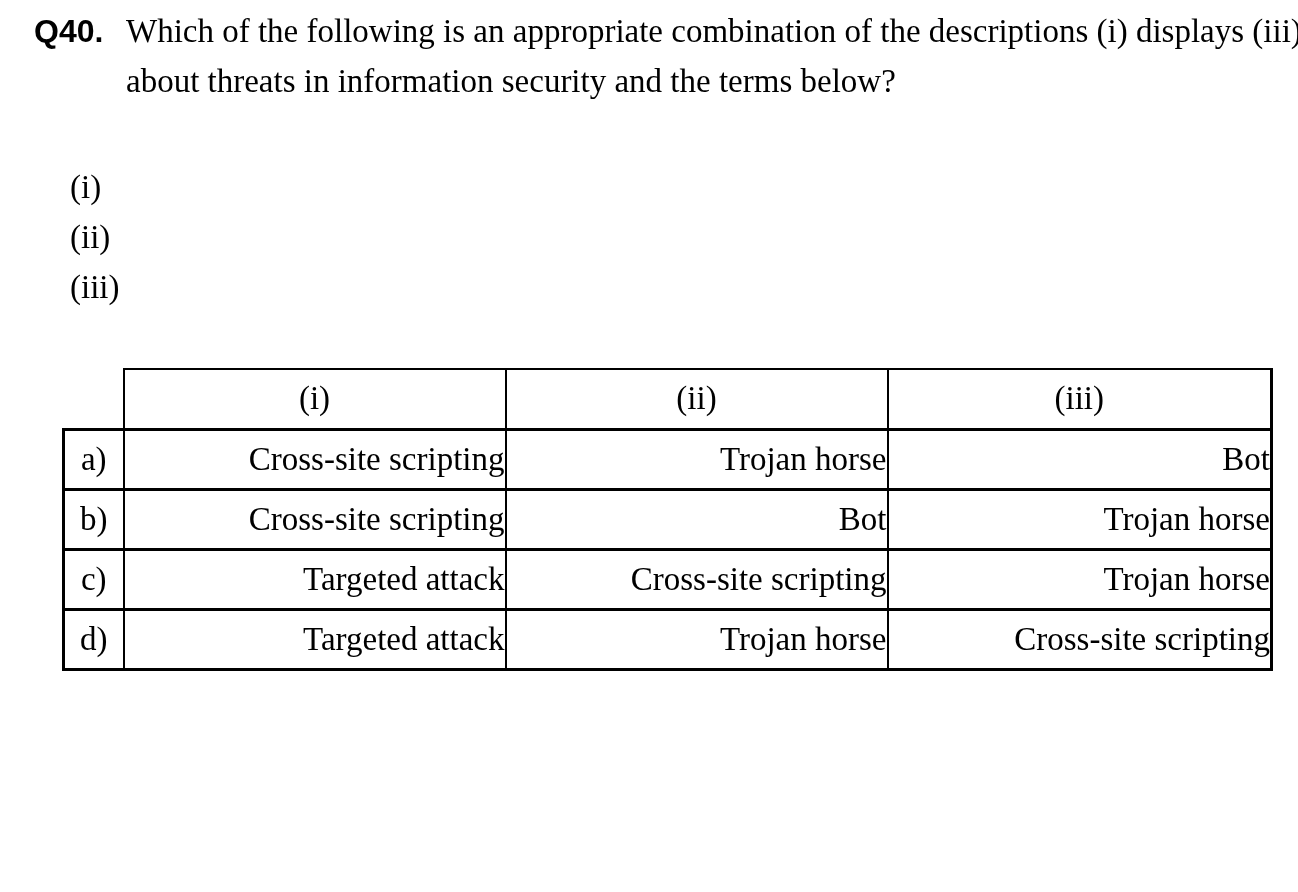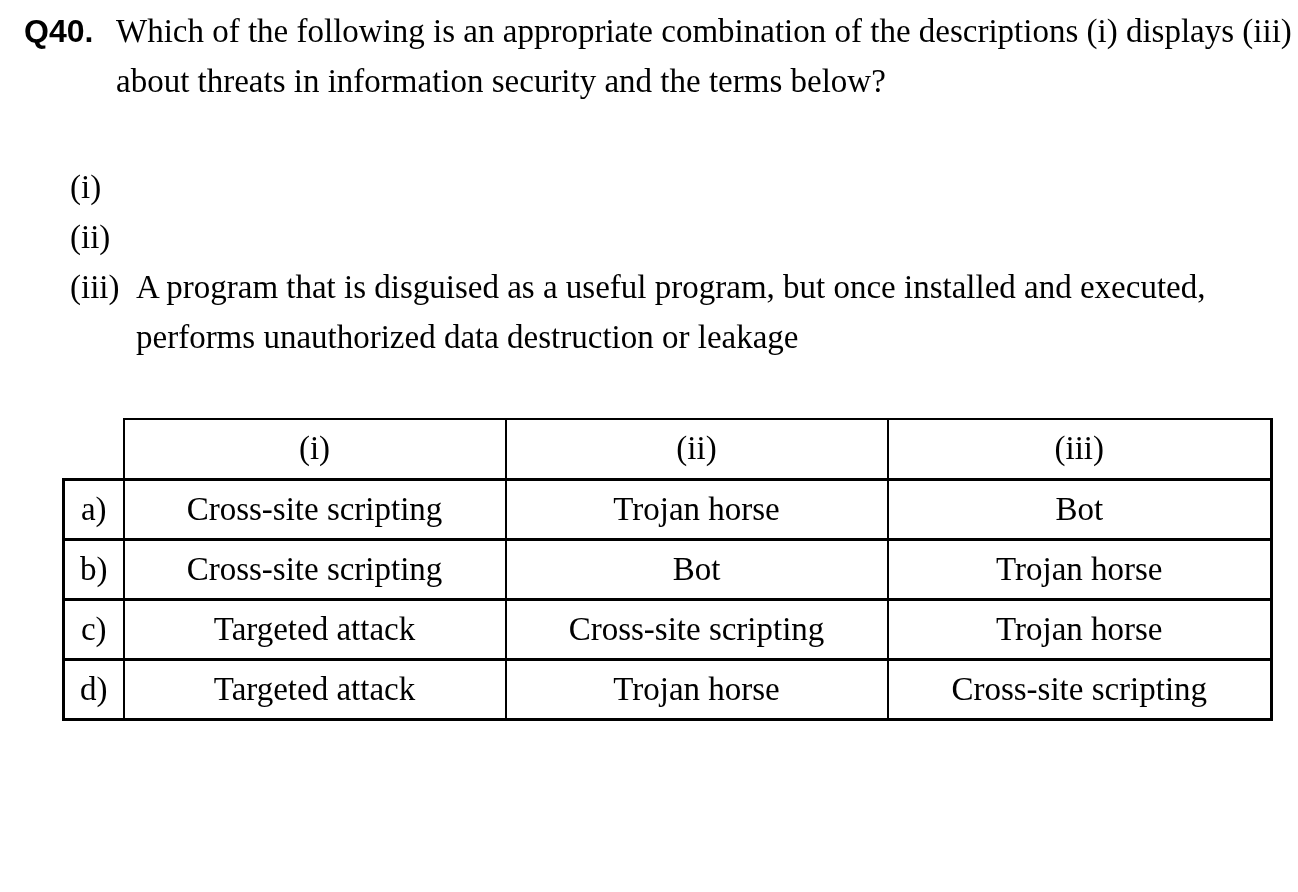--- a/index.html
+++ b/index.html
@@ -17,21 +17,21 @@
   .page {
     position: relative;
     width: 1298px;
     height: 892px;
   }
 
   
   .question-row {
     display: flex;
     padding-top: 6px;
-    padding-left: 24px;
+    padding-left: 34px;
   }
   .qnum {
     flex: 0 0 92px;
     font-family: "Liberation Sans", "DejaVu Sans", sans-serif;
     font-weight: 700;
     font-size: 32px;
     line-height: 50px;
   }
   .qtext {
     line-height: 50px;
@@ -82,21 +82,21 @@
     border-bottom-width: 3px;
   }
   .answer-table td.row-label {
     text-align: center;
     border-left-width: 3px;
   }
   .answer-table .col-last {
     border-right-width: 3px;
   }
   .answer-table td.cell-term {
-    text-align: center;
+    text-align: right;
   }
   .col-label { width: 60px; }
   .col-i     { width: 382px; }
   .col-ii    { width: 382px; }
   .col-iii   { width: 384px; }
 </style>
 </head>
 <body>
 
 <div class="page">
@@ -109,22 +109,20 @@
 
   <div class="desc-list">
     <div class="desc-item">
       <span class="desc-marker">(i)</span>
     </div>
     <div class="desc-item">
       <span class="desc-marker">(ii)</span>
     </div>
     <div class="desc-item">
       <span class="desc-marker">(iii)</span>
-      <div class="desc-text">A program that is disguised as a useful program, but once installed and executed,
-performs unauthorized data destruction or leakage</div>
     </div>
   </div>
 
   <table class="answer-table">
     <thead>
       <tr>
         <td class="corner-cell col-label"></td>
         <th class="col-i">(i)</th>
         <th class="col-ii">(ii)</th>
         <th class="col-iii col-last">(iii)</th>

